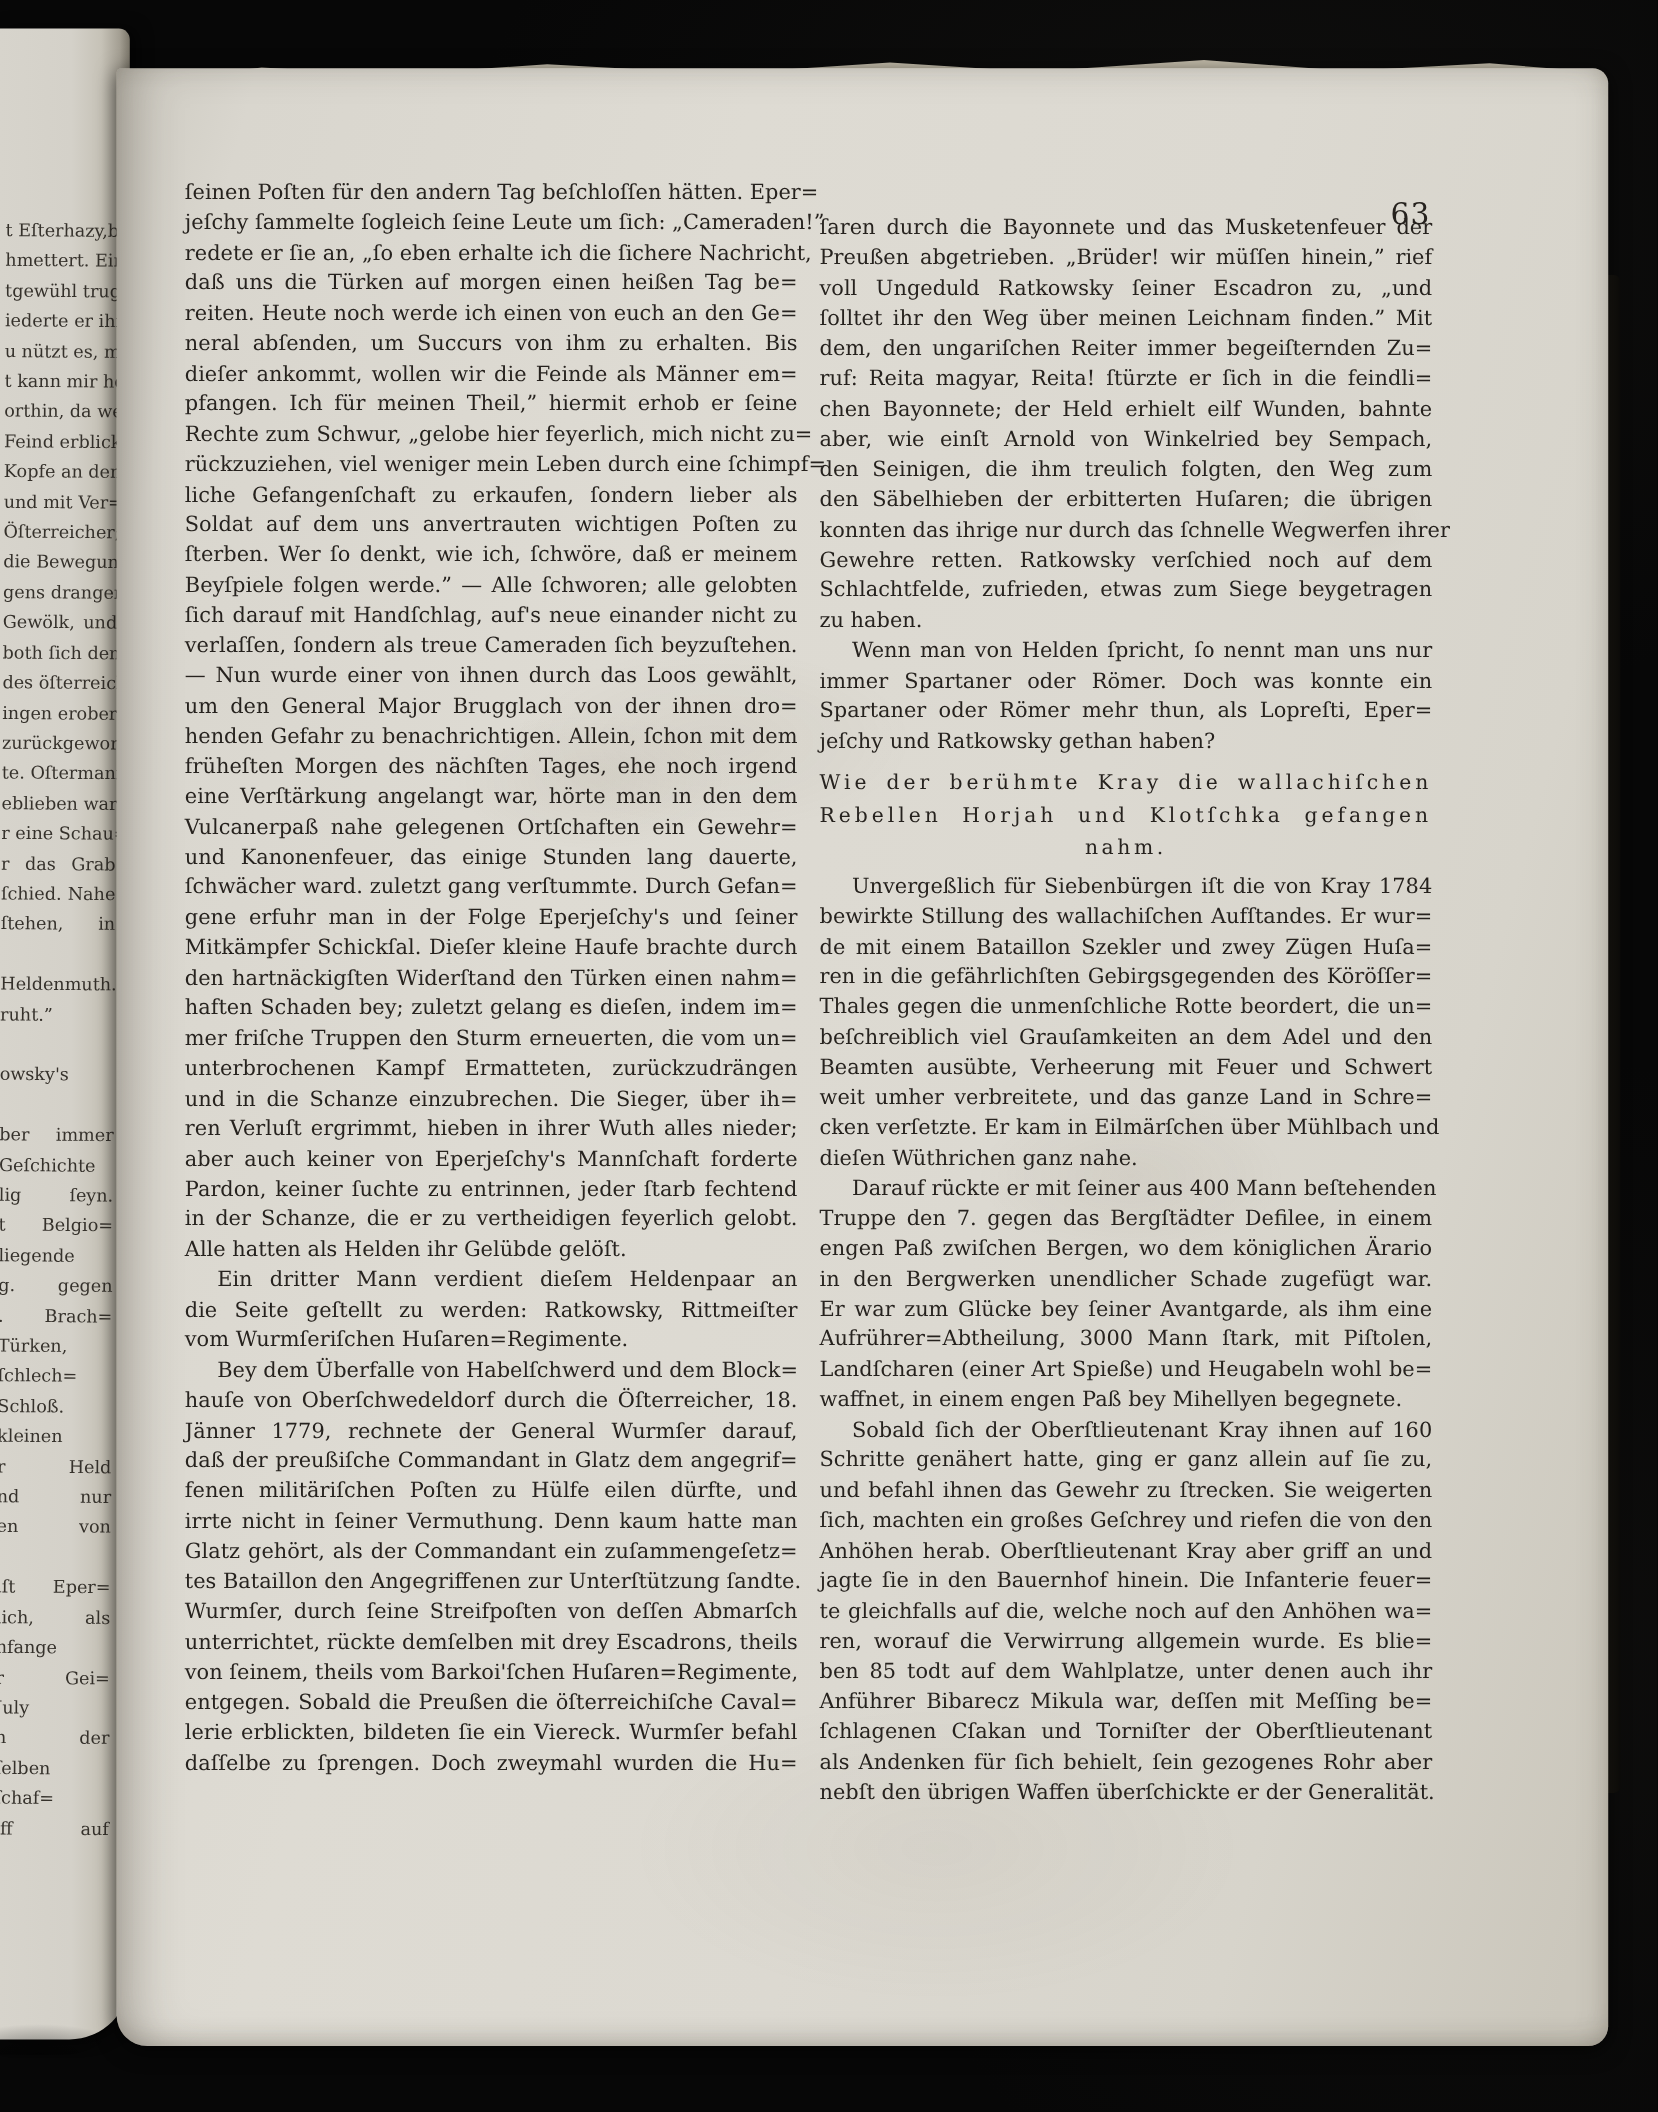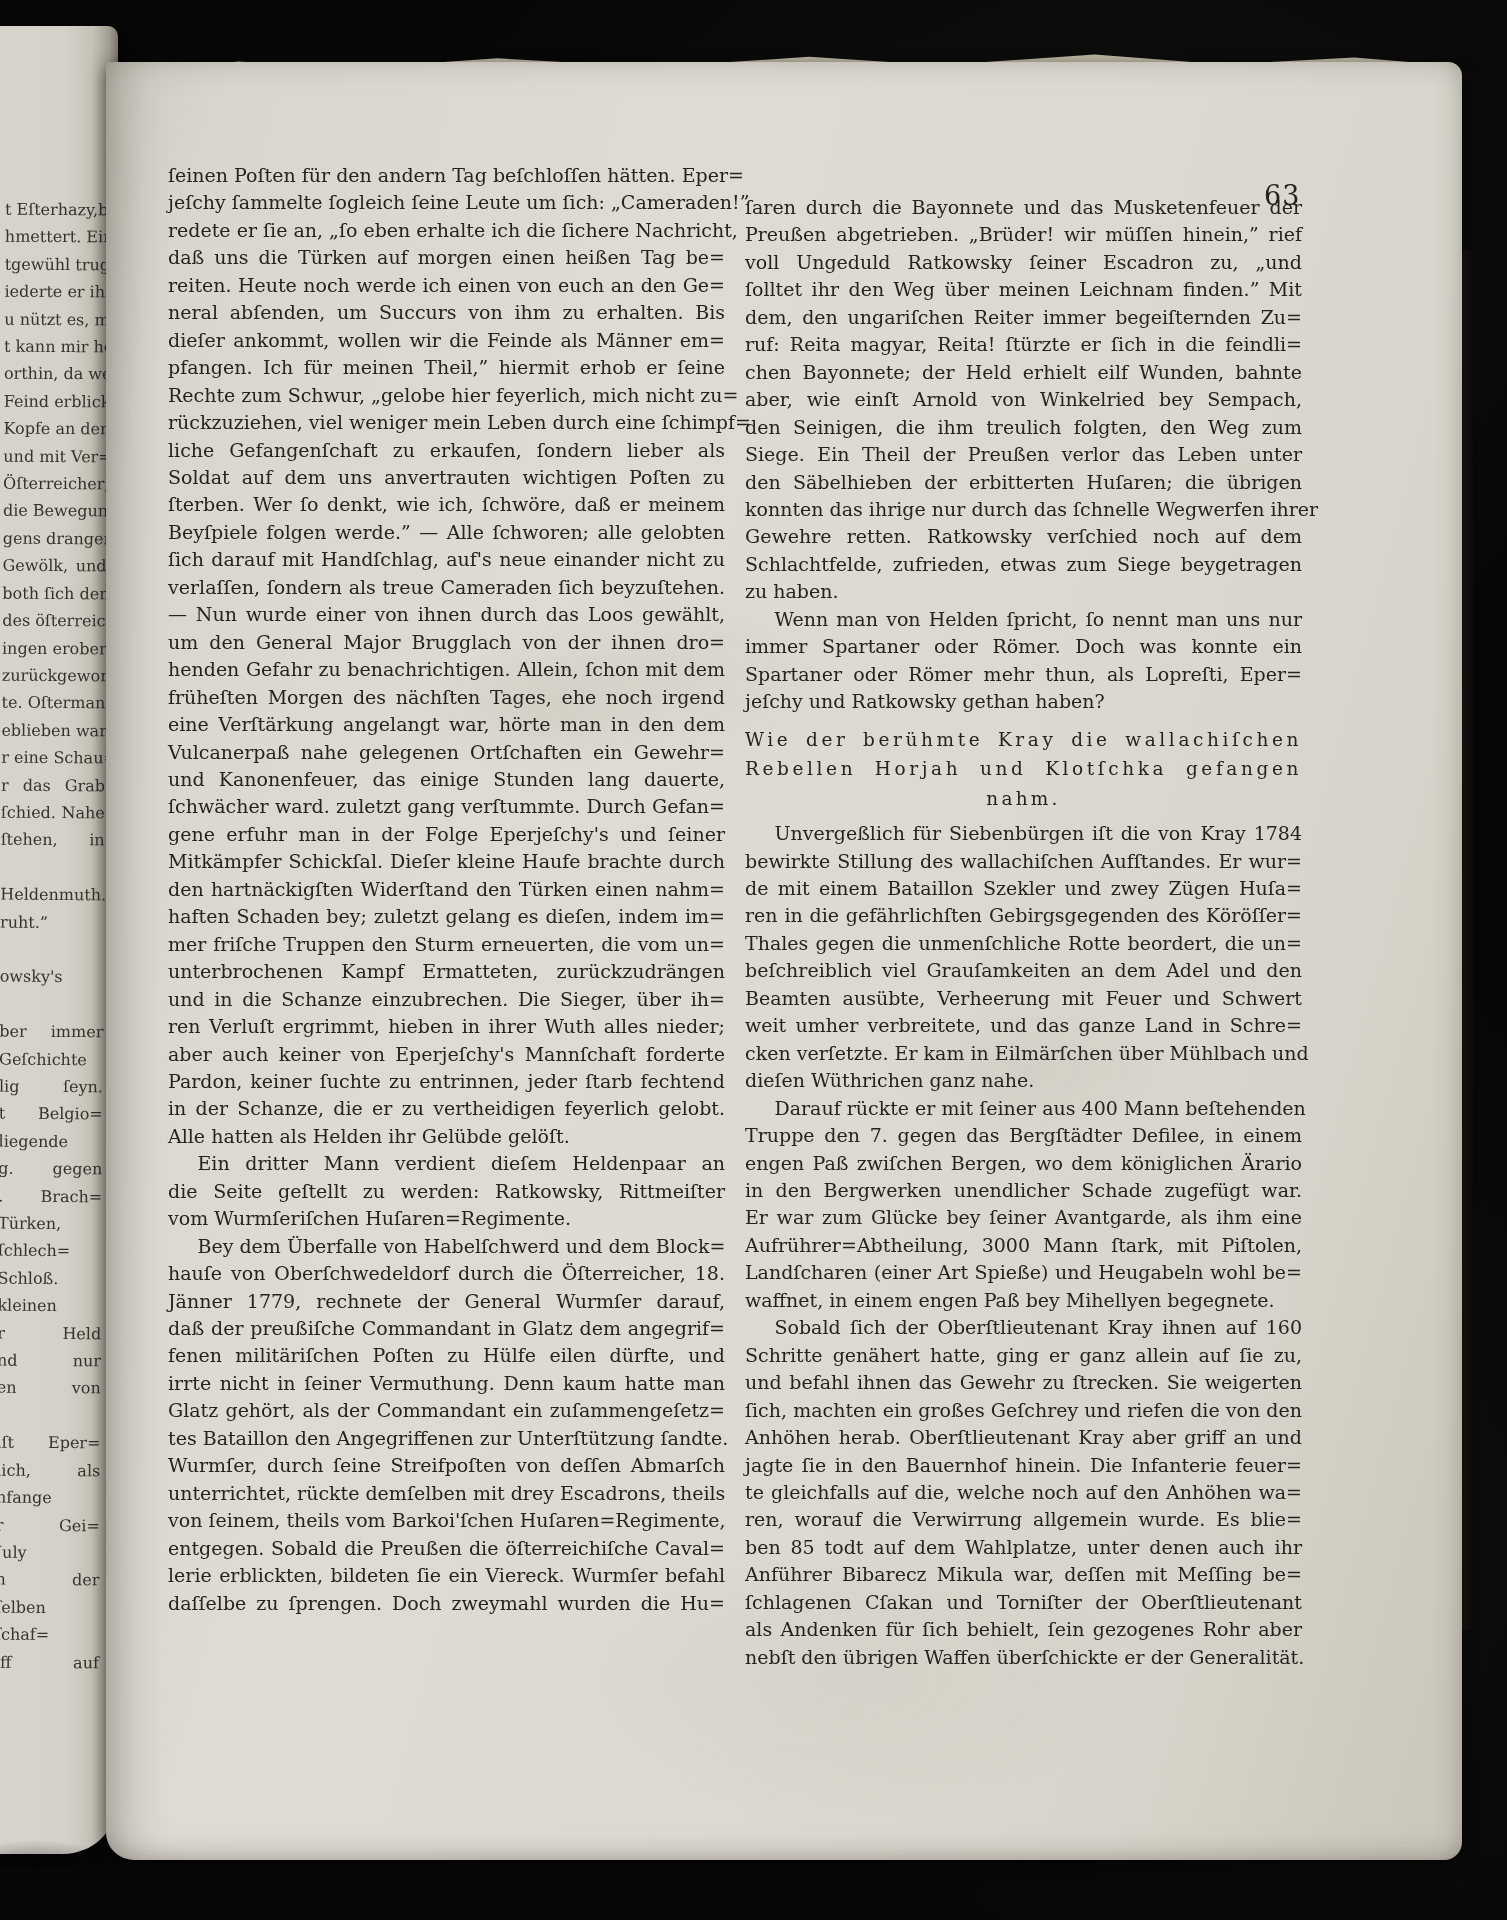--- a/index.html
+++ b/index.html
@@ -180,21 +180,20 @@
   <div class="col col-right">
       <div class="line">ſaren durch die Bayonnete und das Musketenfeuer der</div>
       <div class="line">Preußen abgetrieben. „Brüder! wir müſſen hinein,” rief</div>
       <div class="line">voll Ungeduld Ratkowsky ſeiner Escadron zu, „und</div>
       <div class="line">ſolltet ihr den Weg über meinen Leichnam finden.” Mit</div>
       <div class="line">dem, den ungariſchen Reiter immer begeiſternden Zu=</div>
       <div class="line">ruf: Reita magyar, Reita! ſtürzte er ſich in die feindli=</div>
       <div class="line">chen Bayonnete; der Held erhielt eilf Wunden, bahnte</div>
       <div class="line">aber, wie einſt Arnold von Winkelried bey Sempach,</div>
       <div class="line">den Seinigen, die ihm treulich folgten, den Weg zum</div>
-      <div class="line">Siege. Ein Theil der Preußen verlor das Leben unter</div>
       <div class="line">den Säbelhieben der erbitterten Huſaren; die übrigen</div>
       <div class="line">konnten das ihrige nur durch das ſchnelle Wegwerfen ihrer</div>
       <div class="line">Gewehre retten. Ratkowsky verſchied noch auf dem</div>
       <div class="line">Schlachtfelde, zufrieden, etwas zum Siege beygetragen</div>
       <div class="line end">zu haben.</div>
       <div class="line in">Wenn man von Helden ſpricht, ſo nennt man uns nur</div>
       <div class="line">immer Spartaner oder Römer. Doch was konnte ein</div>
       <div class="line">Spartaner oder Römer mehr thun, als Lopreſti, Eper=</div>
       <div class="line end">jeſchy und Ratkowsky gethan haben?</div>
       <div class="line h ht">Wie der berühmte Kray die wallachiſchen</div>

